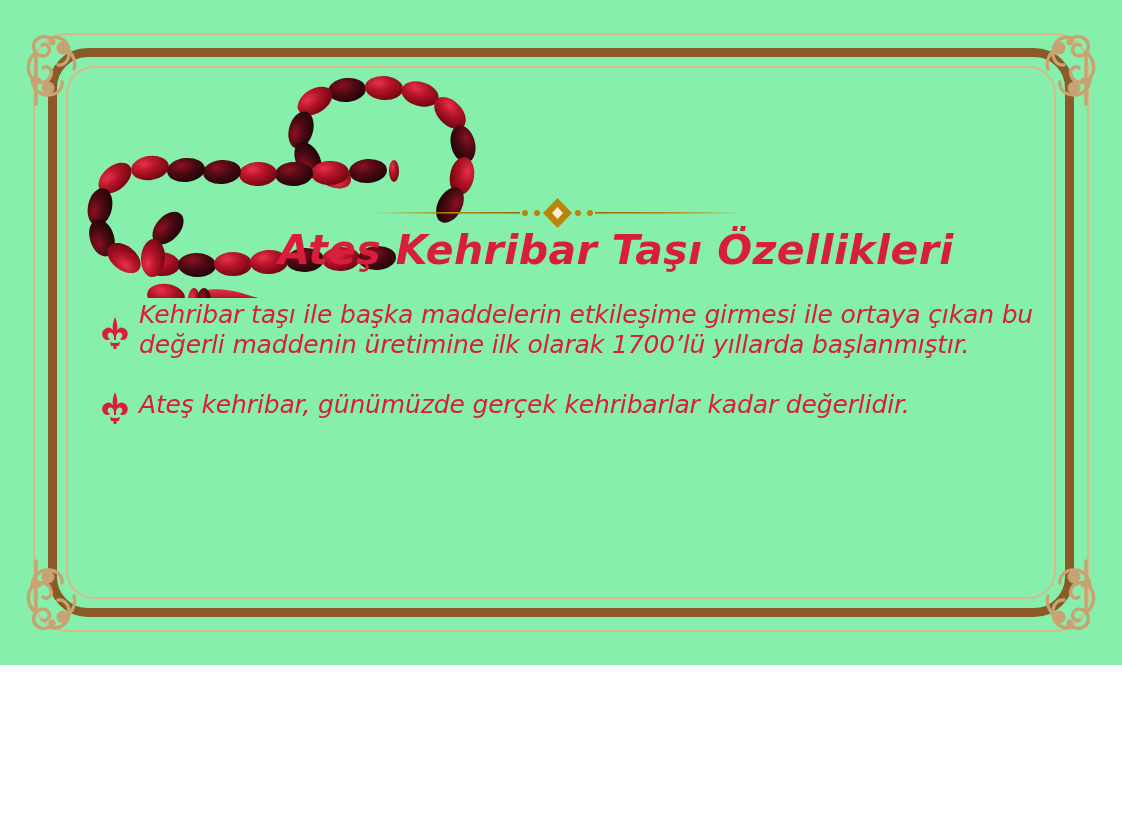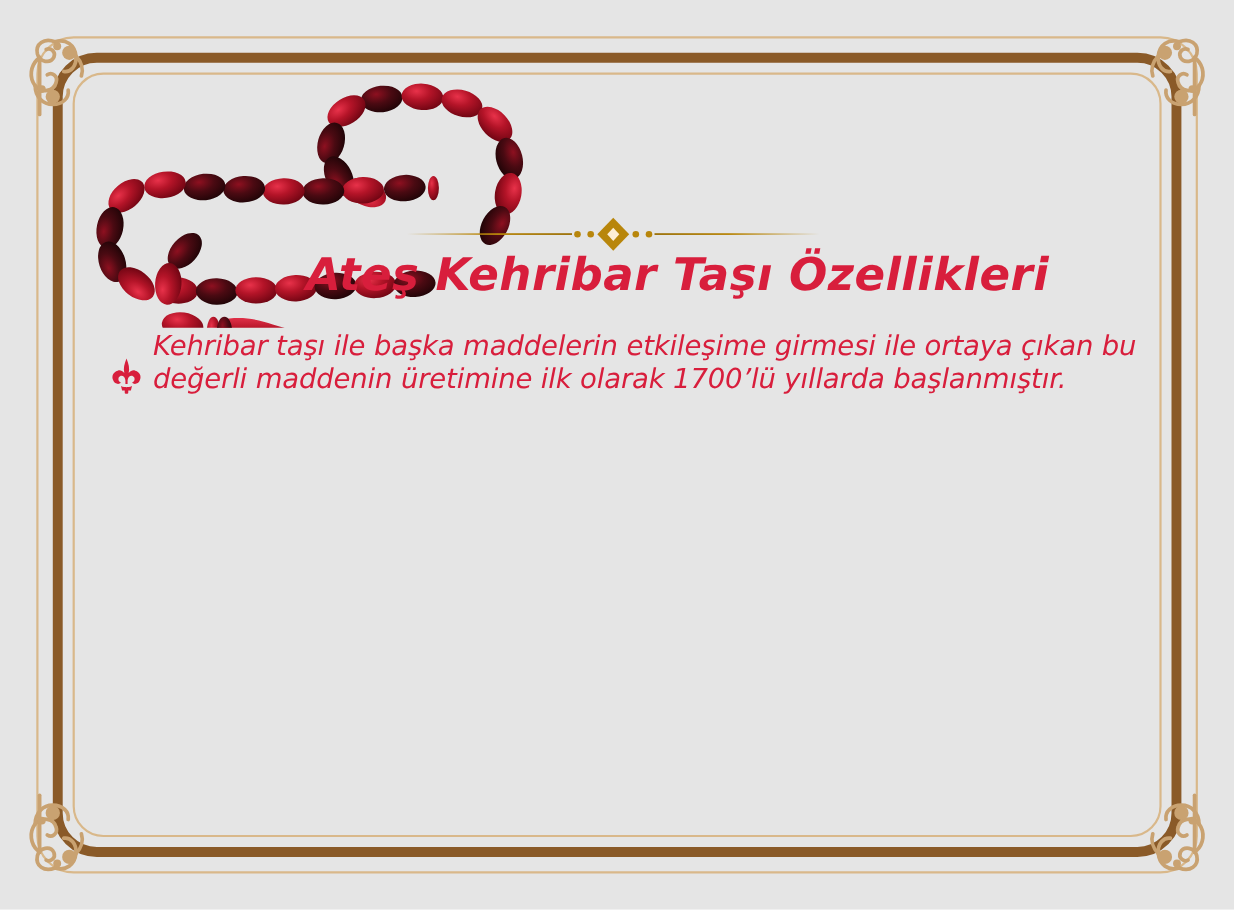--- a/index.html
+++ b/index.html
@@ -3,23 +3,23 @@
 <meta charset="utf-8">
 <style>
   html, body {
     margin: 0;
     padding: 0;
     background: #ffffff;
   }
   #page {
     position: relative;
     width: 1122px;
-    height: 827px;
+    height: 665px;
     overflow: hidden;
-    background: #e5e5e5;
+    background: #86efac;
     font-family: "DejaVu Sans", sans-serif;
   }
 
   
   .frame-thin {
     position: absolute;
     left: 33px; top: 33px; right: 33px; bottom: 33px;
     border: 2px solid #d9b88a;
     border-radius: 34px;
     box-sizing: border-box;
@@ -94,21 +94,21 @@
 
   
   #bullets {
     position: absolute;
     left: 100px;
     top: 300px;
     width: 945px;
   }
   .bullet-row {
     display: flex;
-    align-items: flex-end;
+    align-items: center;
     margin-bottom: 26px;
   }
   .bullet-mark {
     flex: 0 0 auto;
     width: 30px;
     height: 34px;
     margin-top: 6px;
     margin-right: 9px;
   }
   .bullet-text {
@@ -330,16 +330,33 @@
                      C18 10 17 6 15 1 Z"></path>
             <path d="M10 26 C12 27 14 27 15 27 C16 27 18 27 20 26
                      L19 30 L11 30 Z"></path>
             <rect x="13.4" y="28" width="3.2" height="5" rx="1"></rect>
           </g>
         </svg>
       </span>
       <span class="bullet-text">Kehribar taşı ile başka maddelerin etkileşime girmesi ile ortaya çıkan bu değerli maddenin üretimine ilk olarak 1700’lü yıllarda başlanmıştır.</span>
     </div>
 
+    <div class="bullet-row" style="margin-top:14px;">
+      <span class="bullet-mark">
+        <svg viewBox="0 0 30 34" width="30" height="34" aria-hidden="true">
+          <g fill="#d81e3c">
+            <path d="M15 1 C13 6 12 10 13 14 C11 12 9 11 7 12 C3 13 1 17 3 21
+                     C4 24 8 25 10 23 C8 22 7 20 8 18 C10 15 14 17 14 21 L14 24
+                     L16 24 L16 21 C16 17 20 15 22 18 C23 20 22 22 20 23
+                     C22 25 26 24 27 21 C29 17 27 13 23 12 C21 11 19 12 17 14
+                     C18 10 17 6 15 1 Z"></path>
+            <path d="M10 26 C12 27 14 27 15 27 C16 27 18 27 20 26
+                     L19 30 L11 30 Z"></path>
+            <rect x="13.4" y="28" width="3.2" height="5" rx="1"></rect>
+          </g>
+        </svg>
+      </span>
+      <span class="bullet-text">Ateş kehribar, günümüzde gerçek kehribarlar kadar değerlidir.</span>
+    </div>
 
 
   </div>
 </div>
 
 </body></html>

